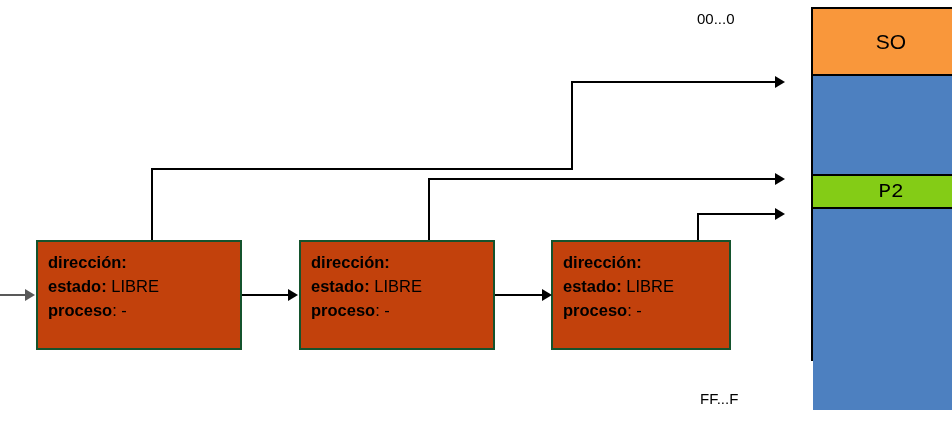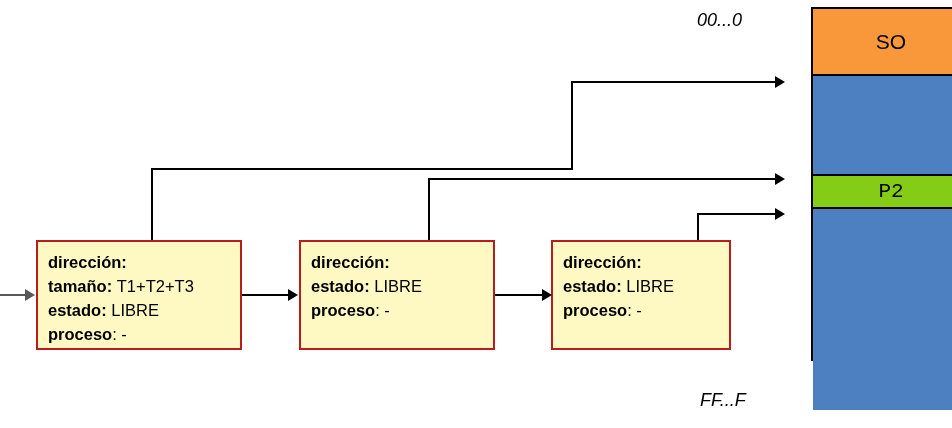--- a/index.html
+++ b/index.html
@@ -13,22 +13,22 @@
     height: 428px;
     background: #ffffff;
     font-family: "Liberation Sans", sans-serif;
     overflow: hidden;
   }
 
   
   .node {
     position: absolute;
     box-sizing: border-box;
-    background: #fef9c3;
-    border: 2px solid #b91c1c;
+    background: #c2410c;
+    border: 2px solid #14532d;
     padding: 8px 0 0 10px;
     font-size: 16.5px;
     line-height: 24px;
     color: #000000;
     z-index: 3;
   }
   .node .row { white-space: nowrap; }
   .node .k { font-weight: bold; }
   .node .v { font-weight: normal; }
 
@@ -49,25 +49,24 @@
     justify-content: center;
     font-size: 21px;
     color: #000000;
   }
   .seg-border-bottom { border-bottom: 2px solid #000000; }
   .seg-border-top { border-top: 2px solid #000000; }
 
   
   .addr {
     position: absolute;
-    font-size: 18px;
+    font-size: 15px;
     color: #000000;
     white-space: nowrap;
     z-index: 4;
-    font-style: italic;
   }
 
   
   .ln {
     position: absolute;
     background: #000000;
     z-index: 1;
   }
   .ln-h { height: 2px; }
   .ln-v { width: 2px; }
@@ -133,23 +132,20 @@
   <div class="arrow-r" style="left:288px; top:289px;"></div>
 
   <div class="ln ln-h" style="left:494px; top:294px; width:50px;"></div>
   <div class="arrow-r" style="left:542px; top:289px;"></div>
 
   <div class="node" style="left:36px; top:240px; width:206px; height:110px;">
     <div class="row">
       <span class="k">dirección:</span><span class="v"></span>
     </div>
     <div class="row">
-      <span class="k">tamaño:</span>&nbsp;<span class="v">T1+T2+T3</span>
-    </div>
-    <div class="row">
       <span class="k">estado:</span>&nbsp;<span class="v">LIBRE</span>
     </div>
     <div class="row">
       <span class="k">proceso</span><span class="v">: -</span>
     </div>
   </div>
 
   <div class="node" style="left:299px; top:240px; width:196px; height:110px;">
     <div class="row">
       <span class="k">dirección:</span><span class="v"></span>

